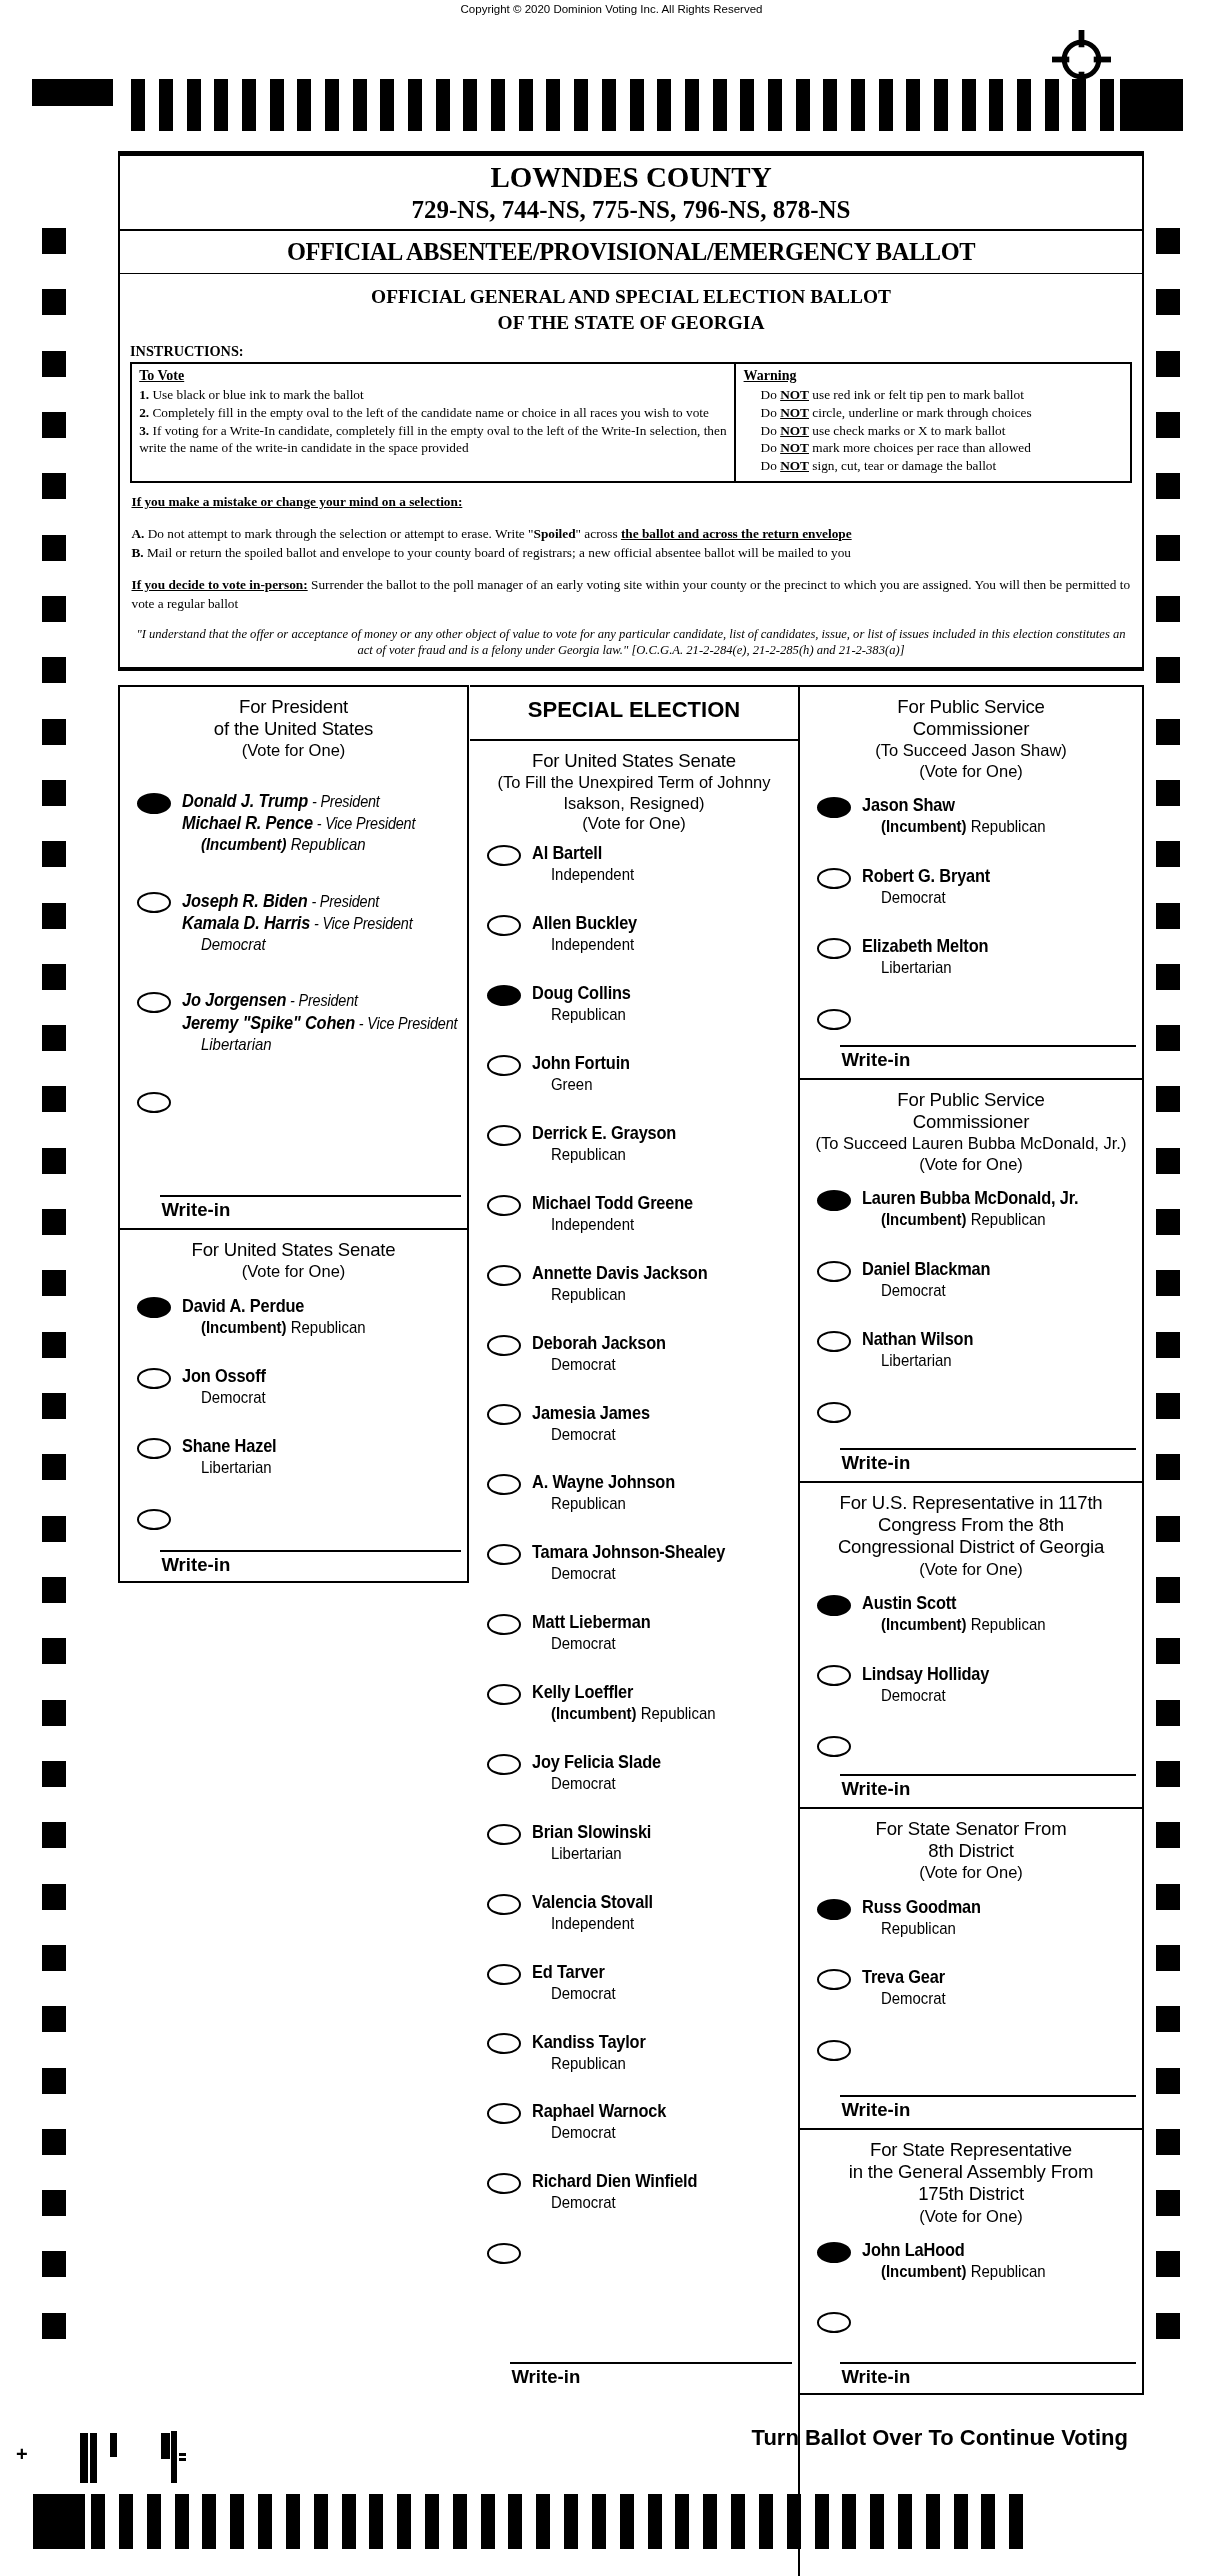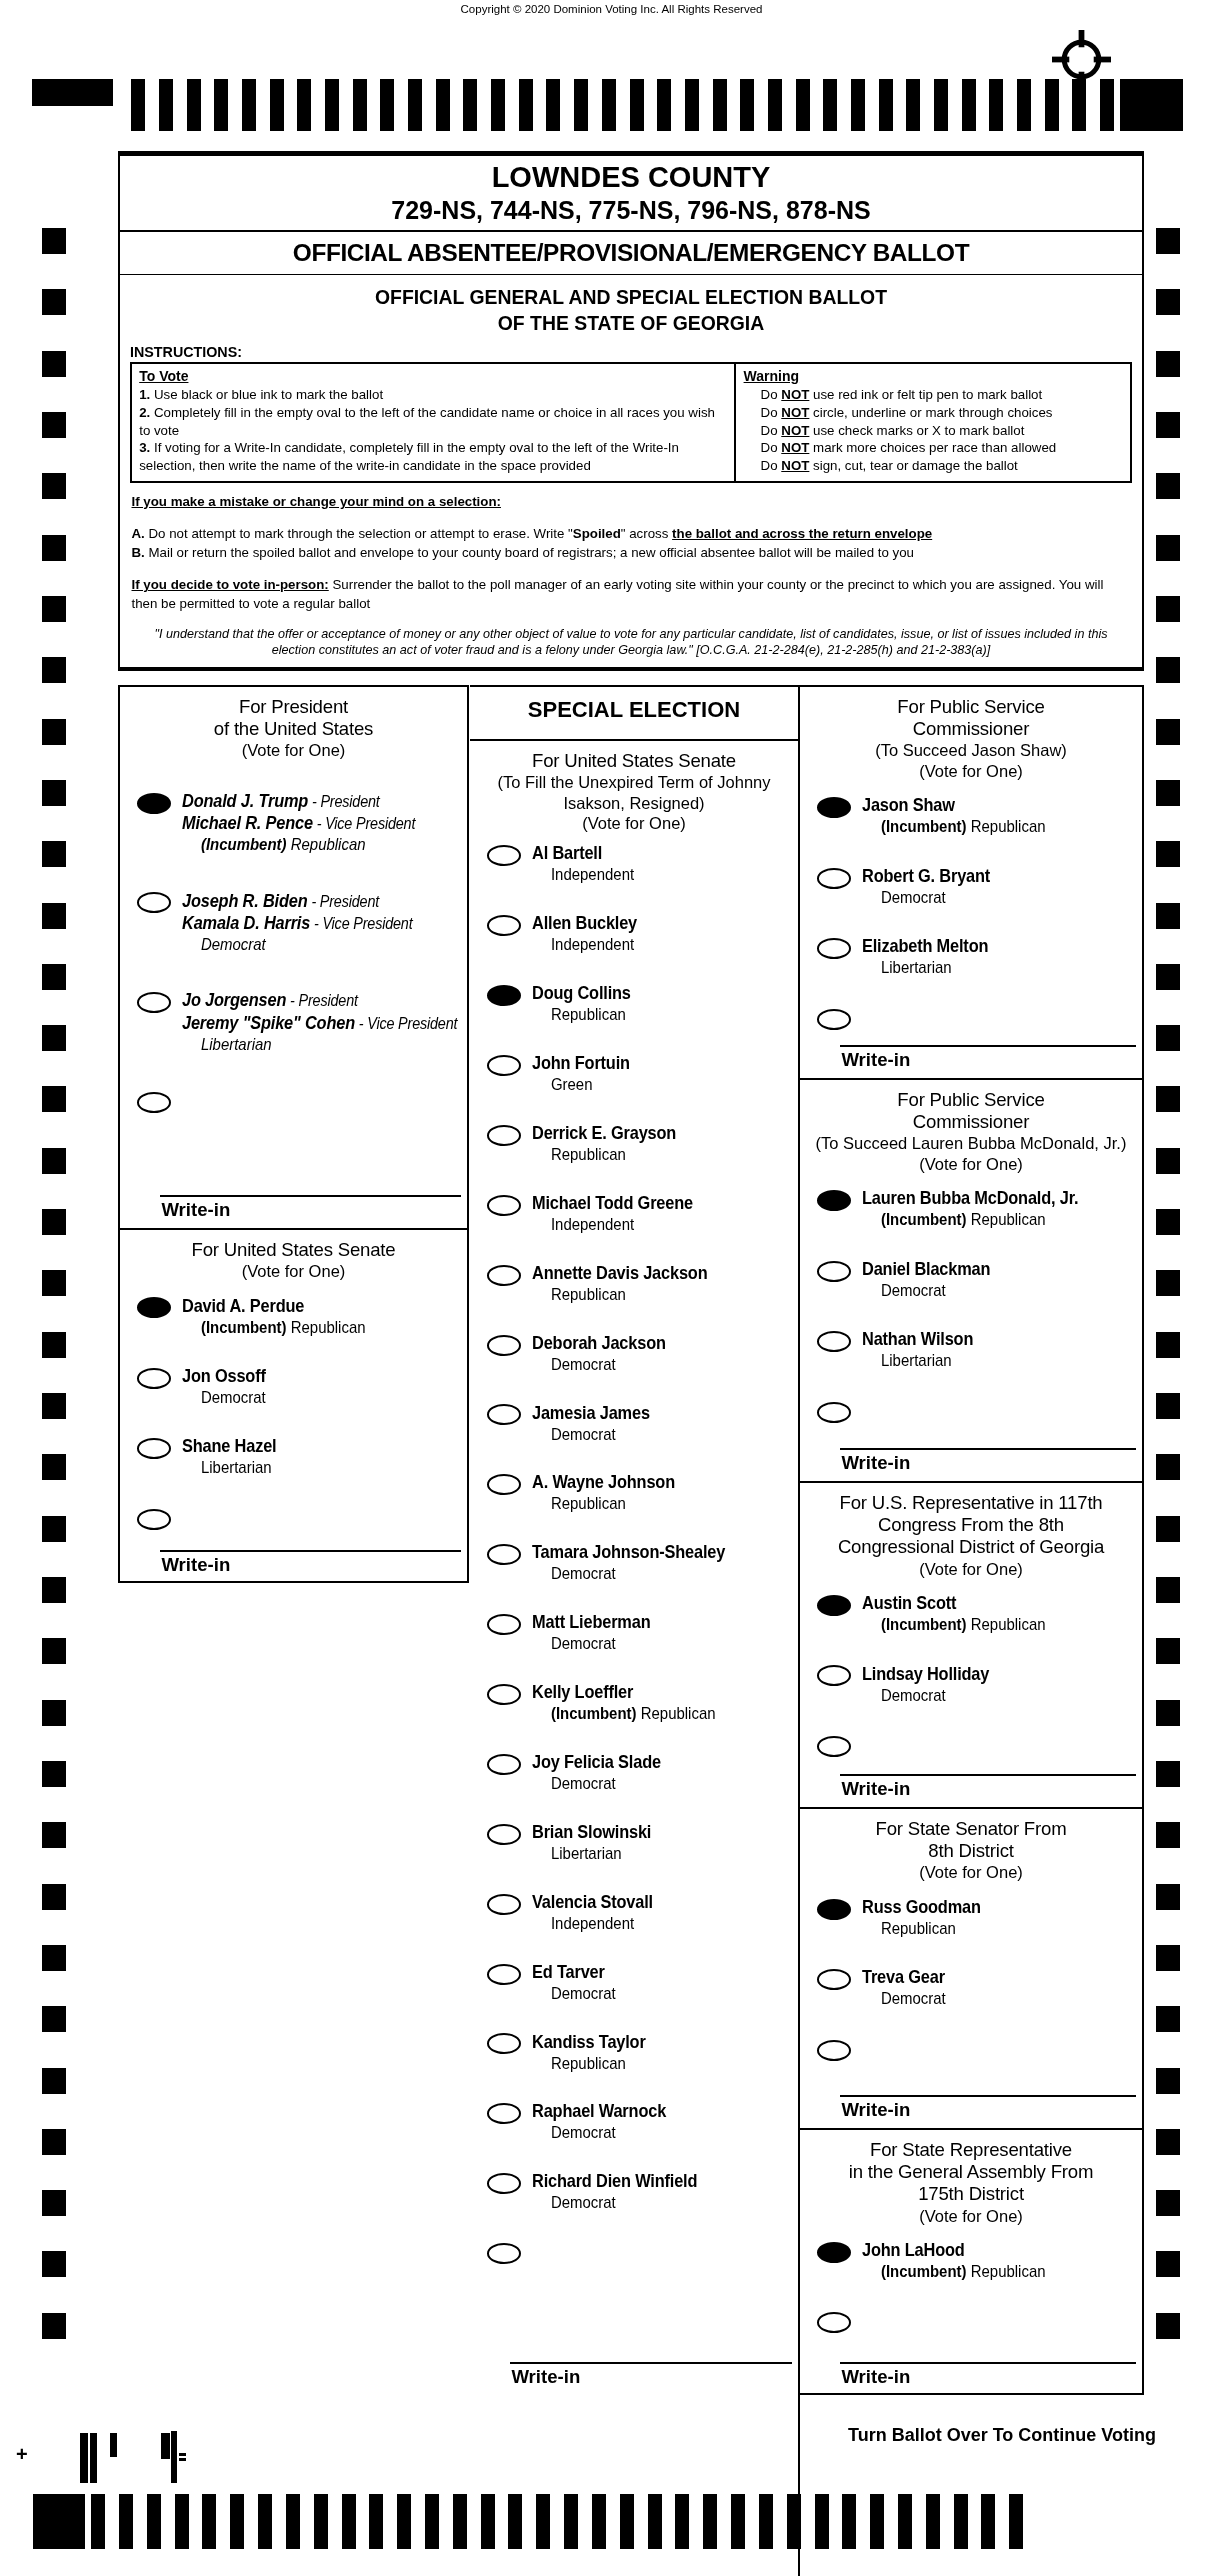--- a/index.html
+++ b/index.html
@@ -1,26 +1,26 @@
 <!DOCTYPE html>
 <html style="font-size:11.5px"><head>
 <meta charset="utf-8">
 <style>
   html,body{margin:0;padding:0;background:#fff;}
   body{width:1223px;height:2576px;position:relative;font-family:"Liberation Sans",sans-serif;color:#000;overflow:hidden;}
   .abs{position:absolute;}
   .tmark{position:absolute;background:#000;}
   #copyright{top:2.9px;left:0;width:100%;text-align:center;font-size:11.5px;}
   #crosshair{top:30px;left:1052px;}
-  #turn-notice{top:2425px;right:67px;font-size:18px;font-weight:bold;}
+  #turn-notice{top:2425px;right:95px;font-size:22px;font-weight:bold;}
   #corner-plus{top:2443px;left:16px;font-size:20px;font-weight:bold;}
   .dash{position:absolute;background:#000;}
 
   
-  #header-box{left:118px;top:151px;width:1026px;box-sizing:border-box;border:2.2px solid #000;border-top:5px solid #000;border-bottom:4.3px solid #000;}
+  #header-box{left:118px;top:151px;width:1026px;box-sizing:border-box;border:2.2px solid #000;border-top:5px solid #000;border-bottom:4.3px solid #000;font-family:Liberation Serif, serif;}
   .county{text-align:center;font-size:29px;font-weight:bold;padding-top:5.7px;line-height:1.1;}
   .precincts{text-align:center;font-size:25px;font-weight:bold;padding:2.2px 0 5.7px;border-bottom:2.9px solid #000;}
   .ballot-title{text-align:center;font-size:24.4px;font-weight:bold;padding:6.5px 0 7.2px;border-bottom:1.4px solid #000;letter-spacing:-0.4px;}
   .subs{text-align:center;font-weight:bold;font-size:19.4px;line-height:1.32;padding-top:10px;}
   .instr-label{font-size:14.3px;font-weight:bold;padding:7.2px 10px 1.4px;}
   .ibox{margin:1.4px 10px 0;border:2.9px solid #000;display:flex;}
   .ibox .cell{padding:2.9px 7.2px 5.7px;font-size:13.3px;line-height:1.34;flex:1;}
   .ibox .cell.warn{flex:0 0 38%;border-left:2.2px solid #000;}
   .cell-title{font-weight:bold;text-decoration:underline;font-size:14px;}
   .warn .item{padding-left:17px;}

